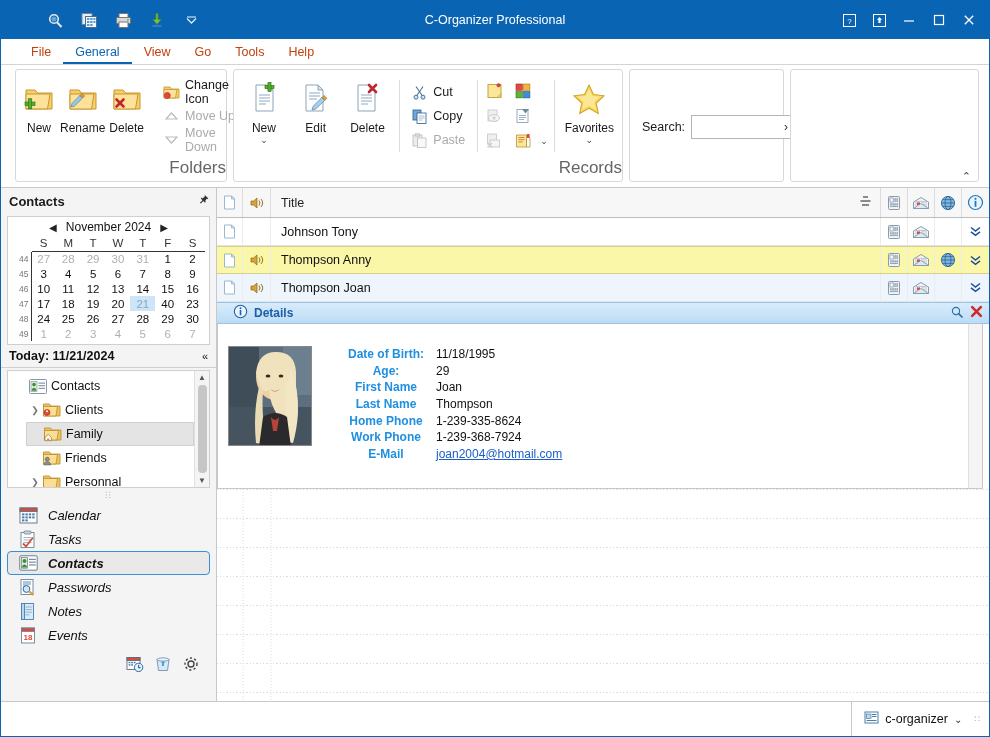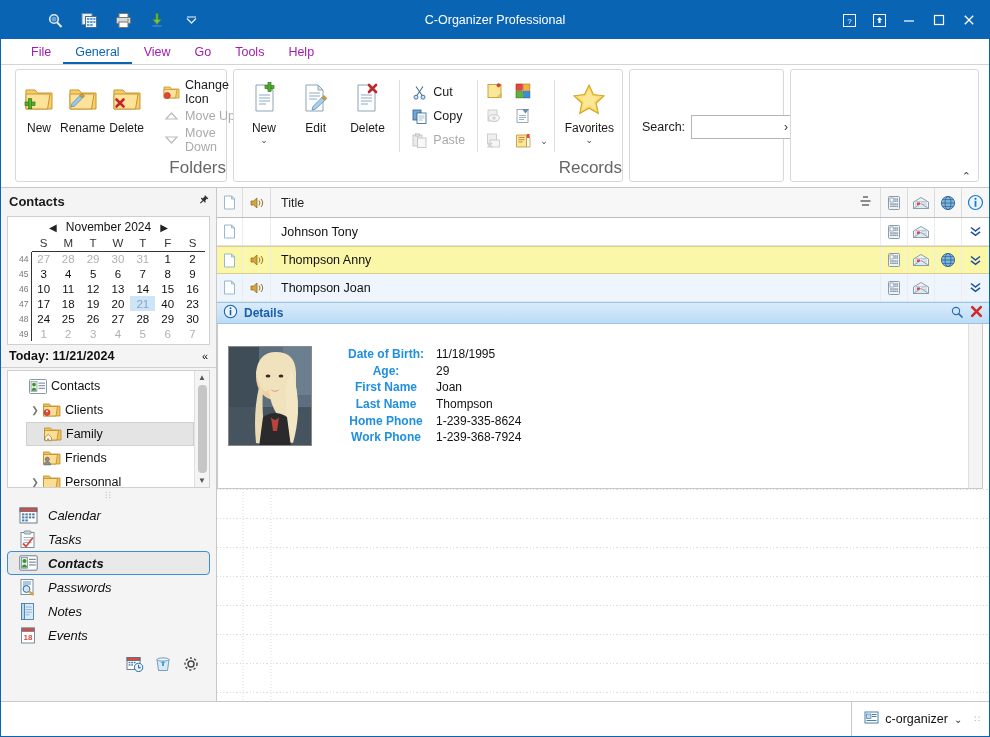--- a/index.html
+++ b/index.html
@@ -58,21 +58,21 @@
     height: 26px;
     background: #ffffff;
     display: flex;
     align-items: flex-end;
     padding-left: 18px;
     border-bottom: 1px solid #d4d4d4;
   }
   .menuitem {
     padding: 3px 12px 4px 12px;
     font-size: 12.5px;
-    color: #a21caf;
+    color: #c2410c;
     cursor: pointer;
     line-height: 15px;
   }
   .menuitem.active {
     color: #0a64b4;
     border-bottom: 2px solid #0a64b4;
     padding-bottom: 2px;
   }
 
   
@@ -217,21 +217,21 @@
   .g-doc { width:26px; }
   .g-snd { width:28px; }
   .g-title { flex:1; justify-content:flex-start; padding-left:10px; }
   .g-ico { width:27px; }
 
   
   .detailshead {
     height: 22px; display:flex; align-items:center;
     background: linear-gradient(to bottom,#d8ecfb,#bcdcf5);
     border-top:1px solid #9cc4e4; border-bottom:1px solid #9cc4e4;
-    padding: 0 6px 0 6px; gap:6px;
+    padding: 0 6px 0 16px; gap:6px;
   }
   .detailshead .dh-title { color:#1a5fa8; font-weight:bold; font-size:12px; flex:1; }
   .detailsbody {
     background:#fff; border:1px solid #c8c8c8; border-top:none;
     margin: 0 6px 0 0; height: 165px; display:flex; position:relative;text-align:center;
   }
   .photo {
     width: 84px; height: 100px; margin: 22px 0 0 10px;
     background: #6b7d8c; border:1px solid #888; overflow:hidden; position:relative;
   }
@@ -1229,20 +1229,24 @@
               <span class="fval">Thompson</span>
             </div>
             <div class="frow">
               <span class="flabel">Home Phone</span>
               <span class="fval">1-239-335-8624</span>
             </div>
             <div class="frow">
               <span class="flabel">Work Phone</span>
               <span class="fval">1-239-368-7924</span>
             </div>
+            <div class="frow">
+              <span class="flabel">E-Mail</span>
+              <span class="fval link">joan2004@hotmail.com</span>
+            </div>
           </div>
         <div class="dscroll"></div>
       </div>
 
       <div class="emptygrid">
         <svg width="100%" height="100%" preserveAspectRatio="none">
           <defs>
             <pattern id="hl" width="10" height="29" patternUnits="userSpaceOnUse">
               <line x1="0" y1="0.5" x2="10" y2="0.5" stroke="#dddddd" stroke-width="1" stroke-dasharray="1 2"></line>
             </pattern>

